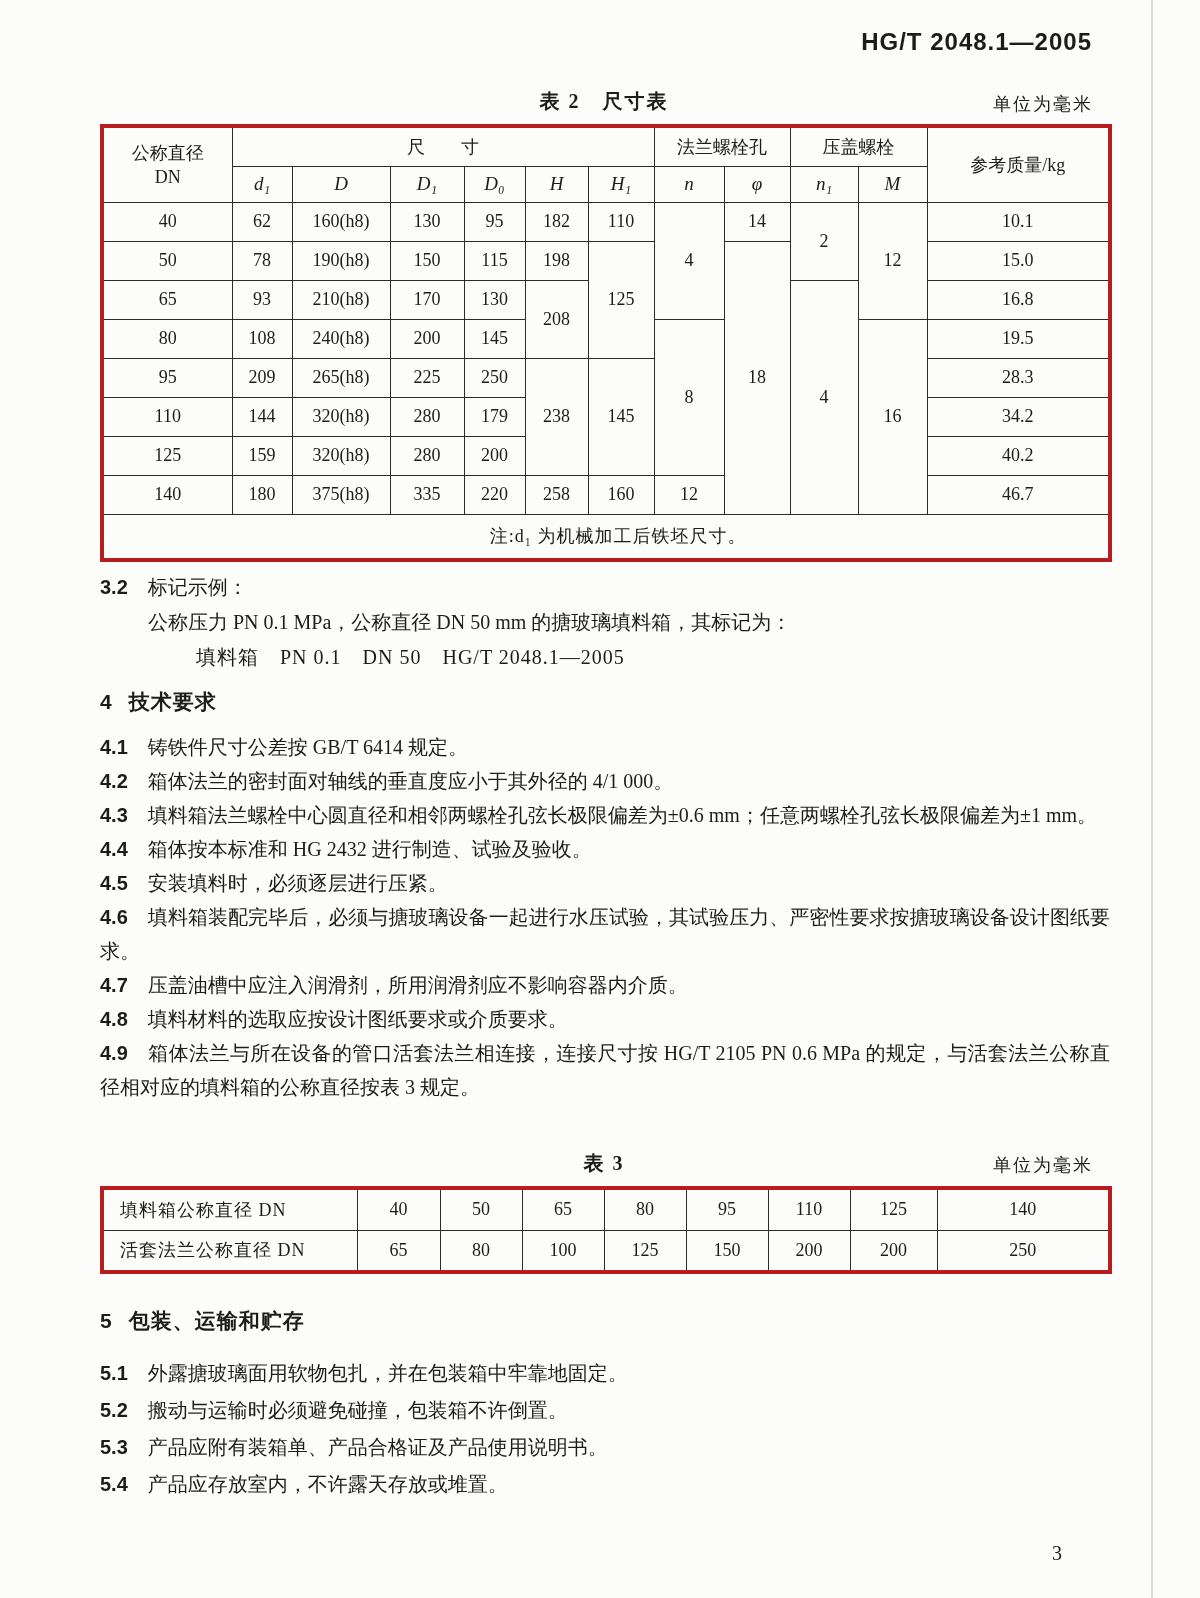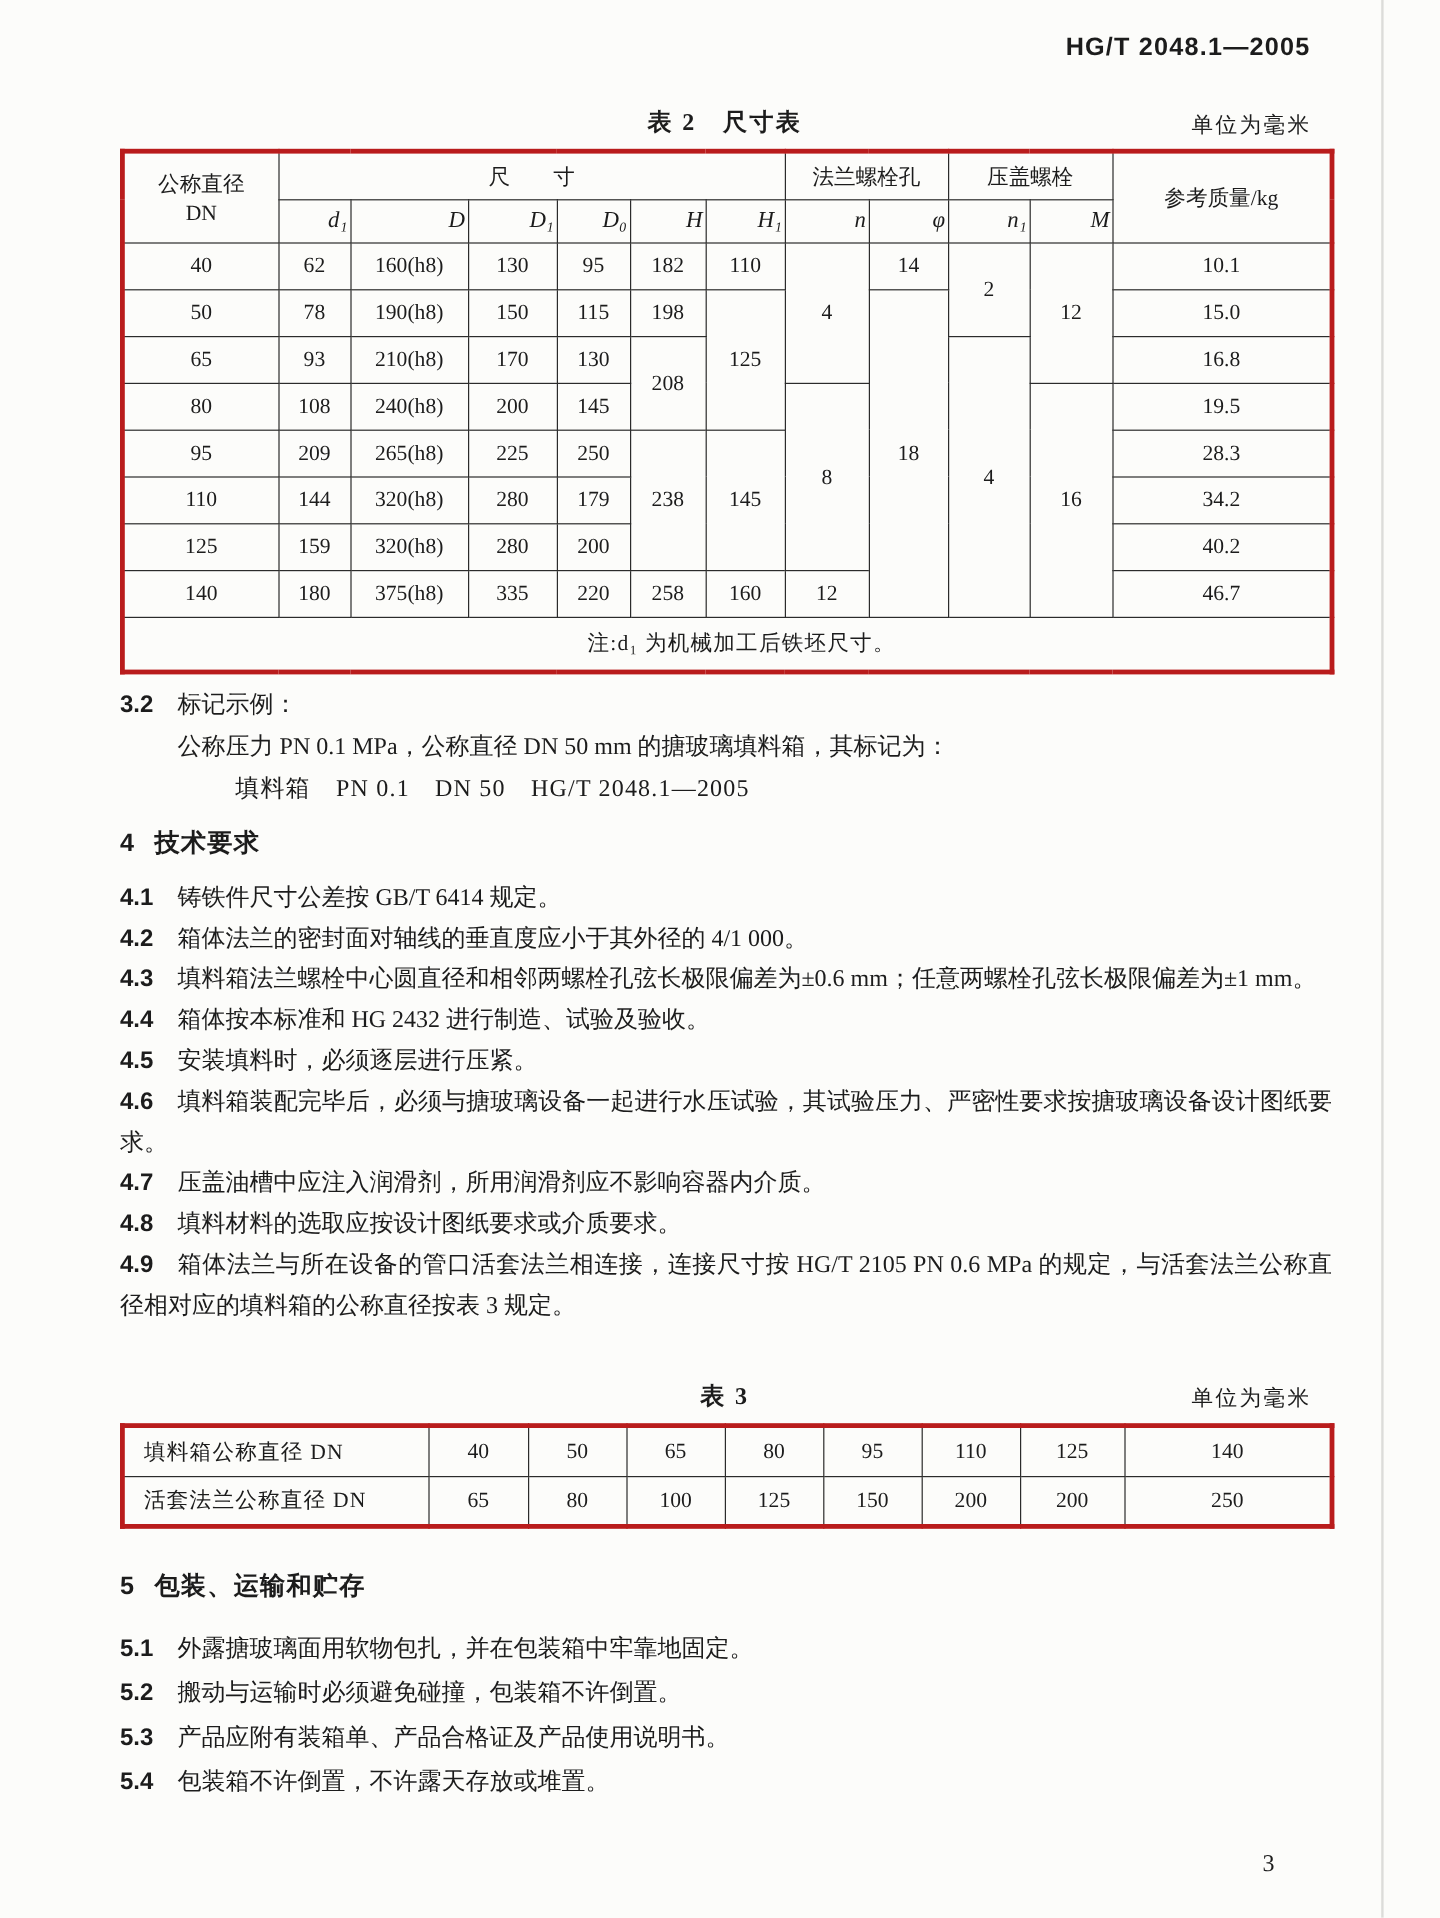--- a/index.html
+++ b/index.html
@@ -6,21 +6,21 @@
   body {
     width:1200px; height:1598px; position:relative;
     background:#fcfcfa; color:#1c1c1c;
     font-family:"Liberation Serif","DejaVu Serif",serif;
     overflow:hidden;
   }
   .abs { position:absolute; }
   
   .scan-edge { left:1151px; top:0; width:2px; height:1598px; background:#dcdcda; }
 
-  .std-num { top:28px; right:108px; font-size:21px; font-weight:bold;
+  .std-num { top:28px; right:108px; font-size:24px; font-weight:bold;
              font-family:"Liberation Sans","DejaVu Sans",sans-serif; letter-spacing:1px; }
 
   .caption { font-size:20px; font-weight:bold; text-align:center; letter-spacing:2px; }
   .cap2 { top:88px; left:100px; width:1008px; }
   .cap3 { top:1150px; left:100px; width:1008px; }
   .unit { font-size:18px; letter-spacing:2px; }
   .unit2 { top:92px; right:107px; }
   .unit3 { top:1153px; right:107px; }
 
   table { border-collapse:collapse; table-layout:fixed; }
@@ -28,21 +28,21 @@
   .dimtable td {
     border:1px solid #2b2b2b; text-align:center; vertical-align:middle;
     font-size:18px; padding:0 2px; overflow:hidden;
   }
   .t2 { top:124px; left:100px; width:1008px; }
   .t2 tr { height:39px; }
   .t2 tr.hdr1 { height:40px; }
   .t2 tr.hdr2 { height:36px; }
   .t2 tr.note-row { height:46px; }
   .t2 td.pre { white-space:pre-line; line-height:24px; }
-  .t2 tr.sym td { font-style:italic; font-size:19px;text-align:right; }
+  .t2 tr.sym td { font-style:italic; font-size:19px; }
   .t2 td.note { text-align:center; padding-left:26px; letter-spacing:1px; }
 
   .t3 { top:1186px; left:100px; width:1008px; }
   .t3 tr { height:42px; }
   .t3 td.label { text-align:left; padding-left:16px; letter-spacing:1px; }
 
   .textblock { left:100px; width:1010px; font-size:20px; text-align:justify; }
   .block1 { top:570px; }
   .block2 { top:1303px; }
   .textblock p { margin:0; }
@@ -250,16 +250,16 @@
         <td>250</td>
       </tr>
     </tbody>
 </table>
 
 <div class="abs textblock block2">
     <p class="heading"><b class="num">5</b><span>包装、运输和贮存</span></p>
     <p class="clause"><b class="num">5.1</b><span>外露搪玻璃面用软物包扎，并在包装箱中牢靠地固定。</span></p>
     <p class="clause"><b class="num">5.2</b><span>搬动与运输时必须避免碰撞，包装箱不许倒置。</span></p>
     <p class="clause"><b class="num">5.3</b><span>产品应附有装箱单、产品合格证及产品使用说明书。</span></p>
-    <p class="clause"><b class="num">5.4</b><span>包装箱不许倒置，不许露天存放或堆置。</span></p>
+    <p class="clause"><b class="num">5.4</b><span>产品应存放室内，不许露天存放或堆置。</span></p>
   </div>
 
 <div class="abs page-num">3</div>
 
 </body></html>

